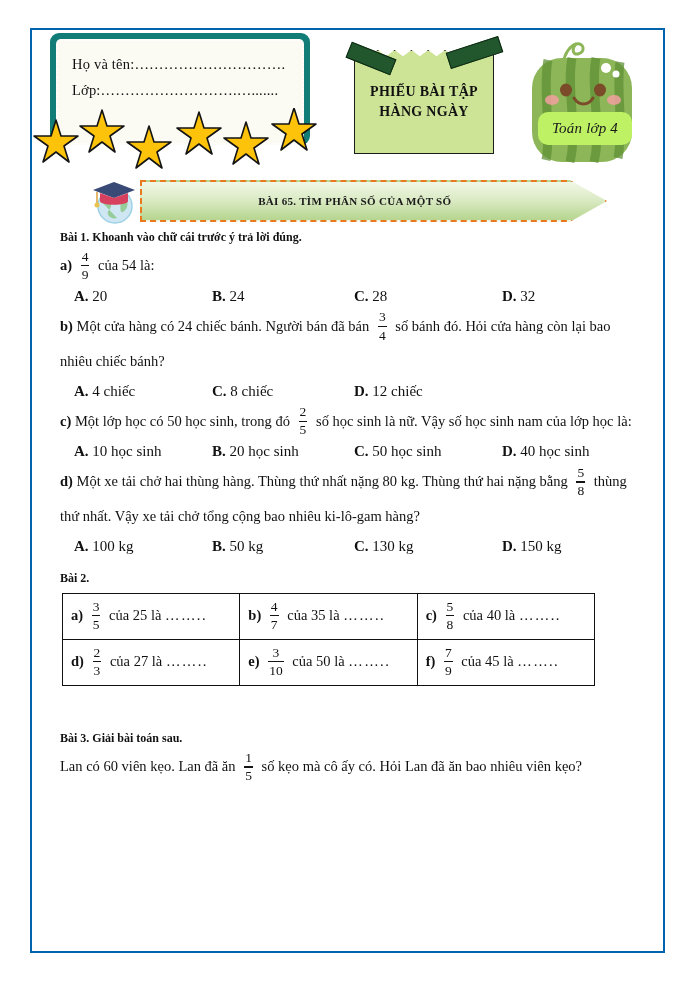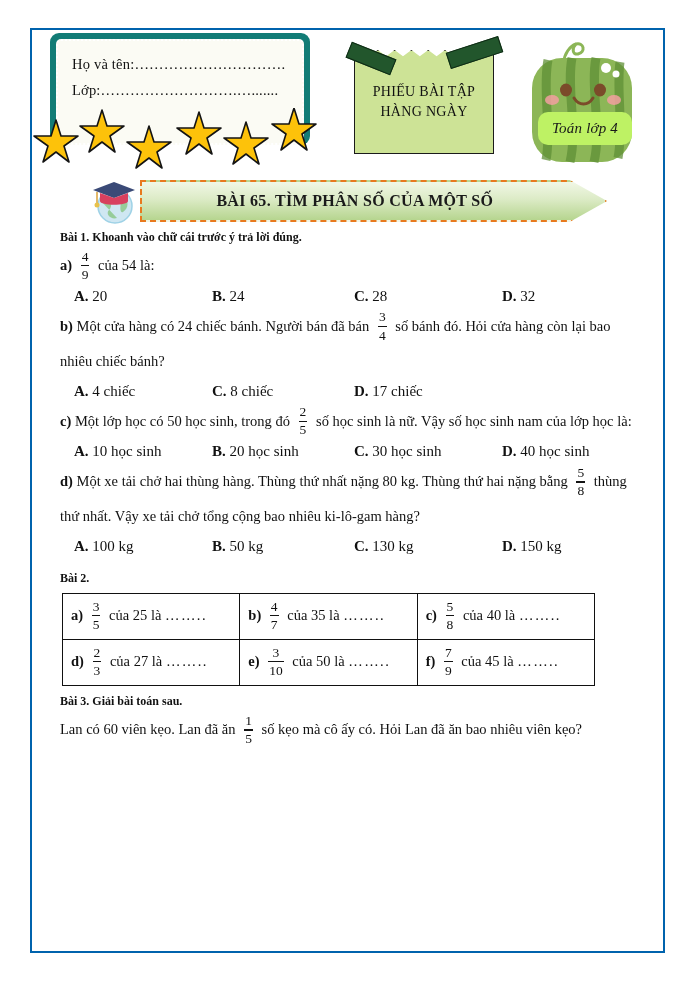--- a/index.html
+++ b/index.html
@@ -56,21 +56,21 @@
     width: 140px; height: 104px;
     background: #cde396;
     border: 1.5px solid #1b1b1b;
     clip-path: polygon(0% 6%, 5% 0%, 11% 6%, 17% 0%, 23% 6%, 29% 0%, 35% 6%, 41% 0%, 47% 6%, 53% 0%, 59% 6%, 65% 0%, 71% 6%, 77% 0%, 83% 6%, 89% 0%, 95% 6%, 100% 2%, 100% 100%, 0% 100%);
   }
   .note-text {
     position: absolute; left: 7px; top: 44px;
     width: 140px;
     text-align: center;
     font-family: "Liberation Serif", serif;
-    font-weight: normal; font-size: 14px;
+    font-weight: bold; font-size: 14px;
     color: #111111; line-height: 20px;
     letter-spacing: .3px;
   }
   .tape {
     position: absolute;
     background: #22562c;
     border: 1px solid #0e2a14;
   }
   .tape-l { left: 0px; top: 12px; width: 48px; height: 17px; transform: rotate(22deg); }
   .tape-r { left: 100px; top: 6px; width: 55px; height: 17px; transform: rotate(-18deg); }
@@ -97,21 +97,21 @@
   .title-banner-shape {
     position: absolute; inset: 0;
     background: linear-gradient(to bottom, #f1f7e6 0%, #dcebc6 45%, #b6d58f 100%);
     border: 2px dashed #e8791e;
     clip-path: polygon(0% 0%, 92% 0%, 100% 50%, 92% 100%, 0% 100%);
   }
   .title-banner-text {
     position: absolute; left: 0; top: 0; right: 8%;
     height: 42px;
     display: flex; align-items: center; justify-content: center;
-    font-weight: bold; font-size: 16px;
+    font-weight: bold; font-size: 11px;
     color: #1a1a1a; letter-spacing: .3px;
   }
 
   
   .body { position: absolute; left: 0; top: 196px; width: 635px; }
   .q-heading {
     font-weight: bold; font-size: 12px; color: #111111;
     padding-left: 28px; line-height: 22px;
   }
   .para {
@@ -280,37 +280,37 @@
         <span class="frac">
           <span class="num">3</span>
           <span class="bar"></span>
           <span class="den">4</span>
         </span>
         <span>số bánh đó. Hỏi cửa hàng còn lại bao nhiêu chiếc bánh?</span>
       </div>
       <div class="options">
         <span class="opt"><b>A.</b> <span>4 chiếc</span></span>
         <span class="opt"><b>C.</b> <span>8 chiếc</span></span>
-        <span class="opt"><b>D.</b> <span>17 chiếc</span></span>
+        <span class="opt"><b>D.</b> <span>12 chiếc</span></span>
       </div>
 
       <div class="para">
         <span class="lbl">c)</span>
         <span>Một lớp học có 50 học sinh, trong đó</span>
         <span class="frac">
           <span class="num">2</span>
           <span class="bar"></span>
           <span class="den">5</span>
         </span>
         <span>số học sinh là nữ. Vậy số học sinh nam của lớp học là:</span>
       </div>
       <div class="options">
         <span class="opt"><b>A.</b> <span>10 học sinh</span></span>
         <span class="opt"><b>B.</b> <span>20 học sinh</span></span>
-        <span class="opt"><b>C.</b> <span>30 học sinh</span></span>
+        <span class="opt"><b>C.</b> <span>50 học sinh</span></span>
         <span class="opt"><b>D.</b> <span>40 học sinh</span></span>
       </div>
 
       <div class="para">
         <span class="lbl">d)</span>
         <span>Một xe tải chở hai thùng hàng. Thùng thứ nhất nặng 80 kg. Thùng thứ hai nặng bằng</span>
         <span class="frac">
           <span class="num">5</span>
           <span class="bar"></span>
           <span class="den">8</span>
@@ -389,21 +389,21 @@
                 <span class="den">9</span>
               </span>
               <span>của 45 là</span>
               <span class="dots">……..</span>
             </td>
           </tr>
         </tbody>
           </table>
       </div>
 
-      <div class="q-heading" style="padding-top:4px;">Bài 3. Giải bài toán sau.</div>
+      <div class="q-heading" style="padding-top:4px;margin-top:37px;">Bài 3. Giải bài toán sau.</div>
       <div class="para">
         <span>Lan có 60 viên kẹo. Lan đã ăn</span>
         <span class="frac">
           <span class="num">1</span>
           <span class="bar"></span>
           <span class="den">5</span>
         </span>
         <span>số kẹo mà cô ấy có. Hỏi Lan đã ăn bao nhiêu viên kẹo?</span>
       </div>
 

